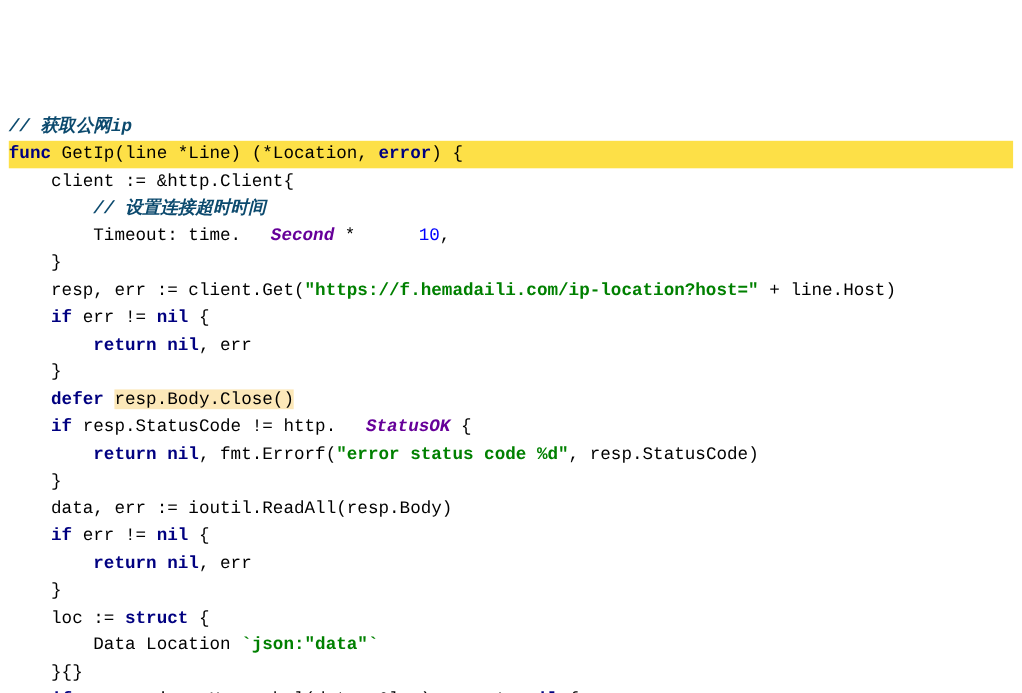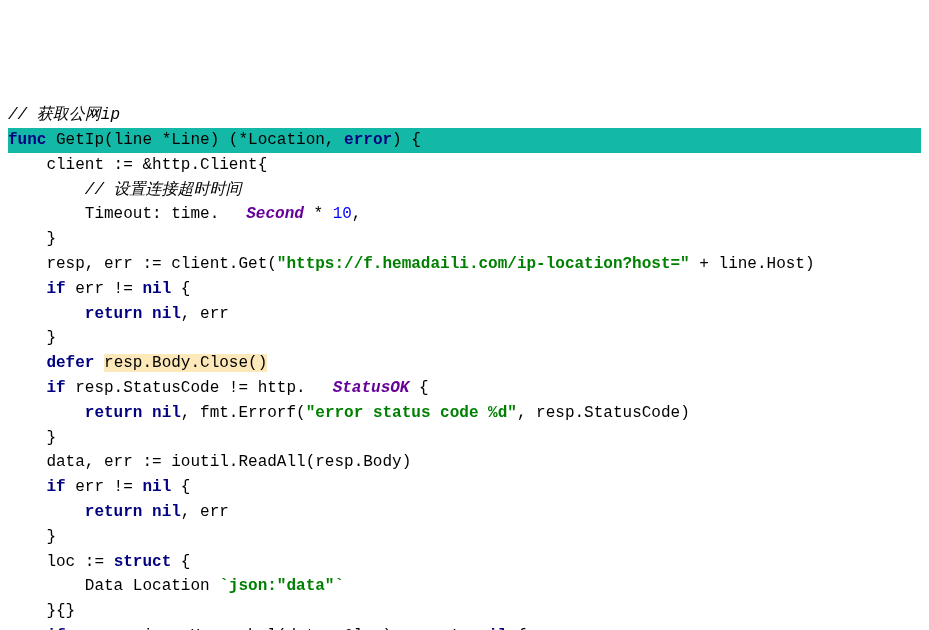--- a/index.html
+++ b/index.html
@@ -10,31 +10,31 @@
     background: #ffffff;
     color: #000000;
     padding: 4px 8px;
     white-space: pre;
   }
   .code-container {
     display: block;
   }
   .line { display: block; }
   .hl-line {
-    background: #14b8a6;
+    background: #fde047;
     display: block;
   }
   .hl-span {
     background: #fce8b9;
   }
-  .comment { color: #000000; font-style: italic; }
+  .comment { color: #0c4a6e; font-style: italic; font-weight: bold; }
   .keyword { color: #000080; font-weight: bold; }
   .funcname { color: #000000; }
   .string { color: #008000; font-weight: bold; }
-  .number { color: #0000ff; }
+  .number { color: #0000ff; margin-left: 48px; }
   .field-purple { color: #660099; font-style: italic; font-weight: bold; margin-left: 27px; }
   .tag { color: #008000; font-weight: bold; }
   .plain { color: #000000; }
 </style>
 </head>
 <body>
 
 
 
 <div class="code-container"><span class="line"><span class="comment">// 获取公网ip</span></span><span class="hl-line"><span class="keyword">func</span> <span class="funcname">GetIp</span><span class="plain">(line *Line) (*Location, </span><span class="keyword">error</span><span class="plain">) {</span></span><span class="line">    <span class="plain">client := &amp;http.Client{</span></span><span class="line">        <span class="comment">// 设置连接超时时间</span></span><span class="line">        <span class="plain">Timeout: time.</span><span class="field-purple">Second</span><span class="plain"> * </span><span class="number">10</span><span class="plain">,</span></span><span class="line">    <span class="plain">}</span></span><span class="line">    <span class="plain">resp, err := client.Get(</span><span class="string">"https://f.hemadaili.com/ip-location?host="</span><span class="plain"> + line.Host)</span></span><span class="line">    <span class="keyword">if</span><span class="plain"> err != </span><span class="keyword">nil</span><span class="plain"> {</span></span><span class="line">        <span class="keyword">return</span> <span class="keyword">nil</span><span class="plain">, err</span></span><span class="line">    <span class="plain">}</span></span><span class="line">    <span class="keyword">defer</span> <span class="hl-span"><span class="plain">resp.Body.Close()</span></span></span><span class="line">    <span class="keyword">if</span><span class="plain"> resp.StatusCode != http.</span><span class="field-purple">StatusOK</span><span class="plain"> {</span></span><span class="line">        <span class="keyword">return</span> <span class="keyword">nil</span><span class="plain">, fmt.Errorf(</span><span class="string">"error status code %d"</span><span class="plain">, resp.StatusCode)</span></span><span class="line">    <span class="plain">}</span></span><span class="line">    <span class="plain">data, err := ioutil.ReadAll(resp.Body)</span></span><span class="line">    <span class="keyword">if</span><span class="plain"> err != </span><span class="keyword">nil</span><span class="plain"> {</span></span><span class="line">        <span class="keyword">return</span> <span class="keyword">nil</span><span class="plain">, err</span></span><span class="line">    <span class="plain">}</span></span><span class="line">    <span class="plain">loc := </span><span class="keyword">struct</span><span class="plain"> {</span></span><span class="line">        <span class="plain">Data Location </span><span class="tag">`json:"data"`</span></span><span class="line">    <span class="plain">}{}</span></span><span class="line">    <span class="keyword">if</span><span class="plain"> err := json.Unmarshal(data, &amp;loc); err != </span><span class="keyword">nil</span><span class="plain"> {</span></span></div>

